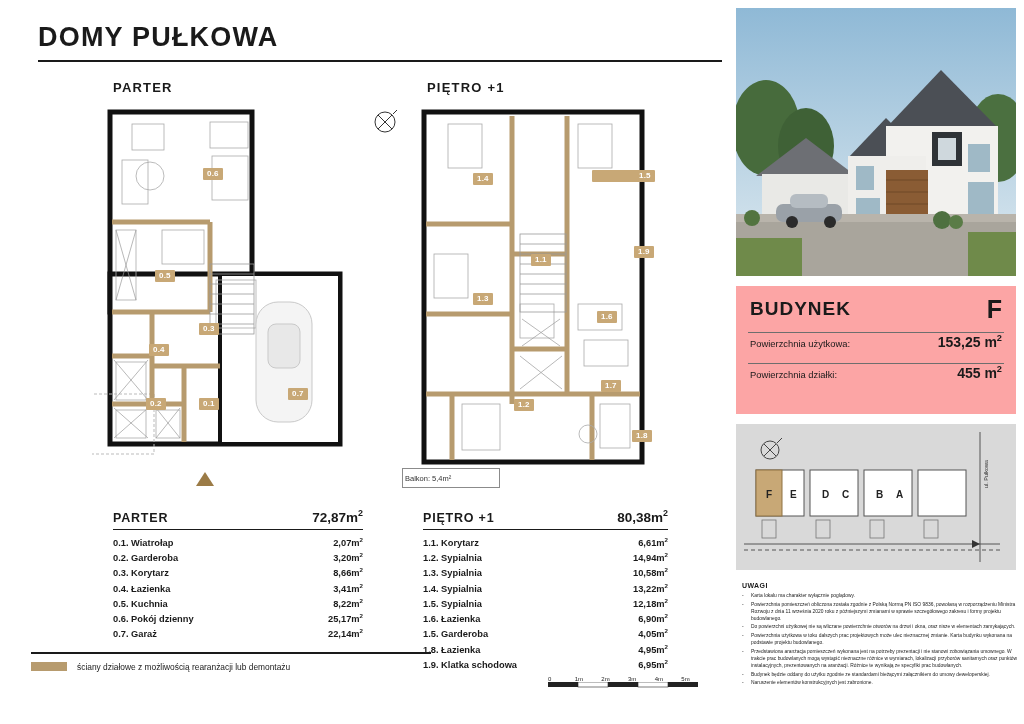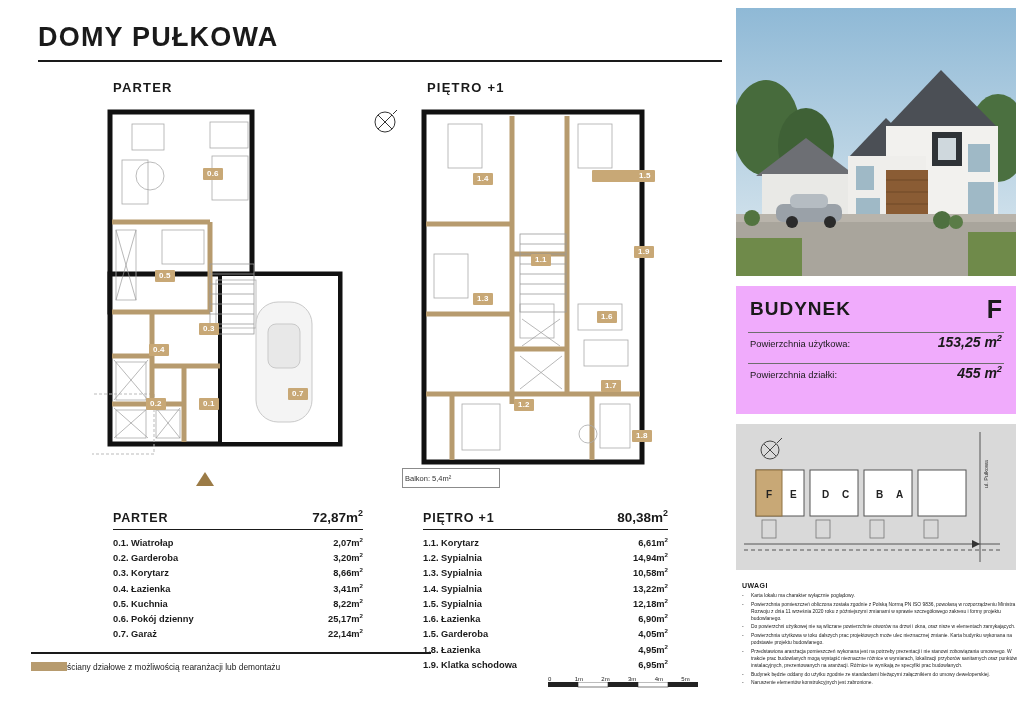--- a/index.html
+++ b/index.html
@@ -85,53 +85,53 @@
     font-size:9.3px; font-weight:bold; padding:1.6px 0;
   }
   .tbl .row .nm { font-weight:bold; }
   .tbl .row .val { font-weight:bold; }
   sup { font-size:0.66em; vertical-align:super; }
 
   
   #legend { position:absolute; left:31px; top:648px; width:400px; }
   #legend .lg-title { font-size:12px; font-weight:bold; letter-spacing:0.8px; }
   #legend .lg-rule { height:1.6px; background:#1a1a1a; margin:4px 0 8px 0; width:400px; }
-  #legend .lg-row { display:flex; align-items:center; margin-bottom:9px; }
+  #legend .lg-row { display:flex; align-items:center; gap:10px; margin-bottom:9px; }
   #legend .lg-swatch-wall { width:36px; height:9px; background:#b79b6e; }
   #legend .lg-swatch-arrow {
     width:0;height:0;margin-left:10px;
     border-top:6px solid transparent;
     border-bottom:6px solid transparent;
     border-left:13px solid #1a1a1a;
   }
   #legend .lg-text { font-size:8.4px; }
 
   #render {
     position:absolute; left:736px; top:8px; width:280px; height:268px;
     overflow:hidden; background:#9ec3da;
   }
   #render svg { display:block; }
 
   #infobox {
     position:absolute; left:736px; top:286px; width:280px; height:128px;
-    background:#f0abfc;
+    background:#fca5a5;
   }
   #infobox .bd-row {
     display:flex; align-items:center; justify-content:space-between;
     padding:0 14px; height:46px;
   }
   #infobox .bd-label { font-size:19px; font-weight:bold; letter-spacing:1px; }
   #infobox .bd-letter { font-size:25px; font-weight:bold; }
   #infobox .line { height:1px; background:#6e6e6e; margin:0 12px; }
   #infobox .ib-row {
     display:flex; align-items:baseline; justify-content:space-between;
     padding:0 14px; height:30px;
   }
   #infobox .ib-k { font-size:9.4px; }
-  #infobox .ib-v { font-size:14px; font-weight:bold;font-style:italic; }
+  #infobox .ib-v { font-size:14px; font-weight:bold; }
 
   #siteplan {
     position:absolute; left:736px; top:424px; width:280px; height:146px;
     background:#d9d9d9;
   }
   #siteplan svg { display:block; }
 
   #uwagi { position:absolute; left:742px; top:582px; width:276px; }
   #uwagi .u-title { font-size:7px; font-weight:bold; letter-spacing:0.4px; margin-bottom:3px; }
   #uwagi .u-item {

